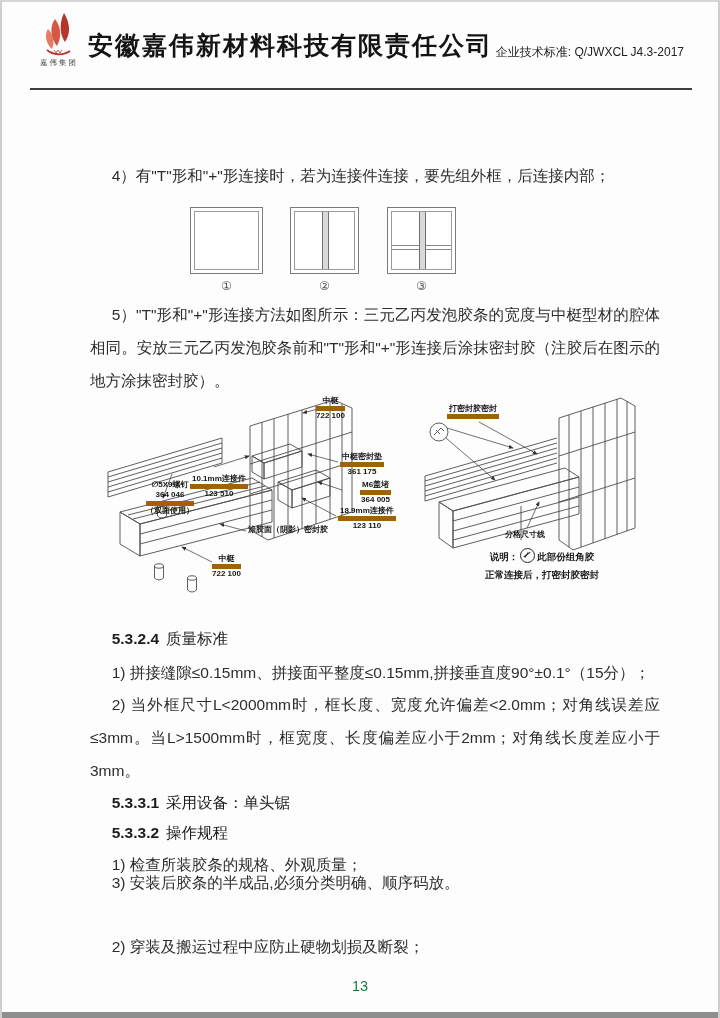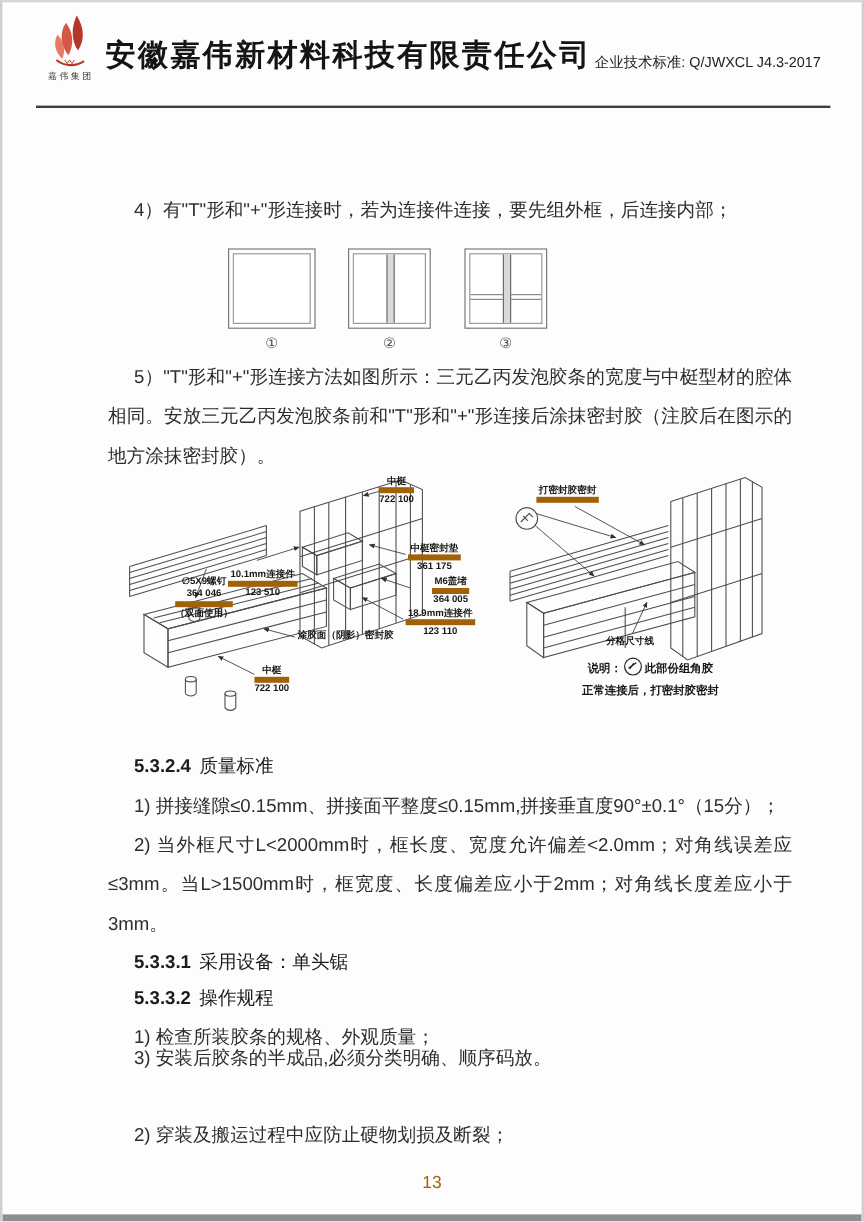--- a/index.html
+++ b/index.html
@@ -38,21 +38,21 @@
   .dlabel{position:absolute;font-size:8px;font-weight:700;color:#161616;text-align:center;
           line-height:1.3;white-space:nowrap;z-index:2;}
   .dlabel span{display:block;}
   .dlabel .u{border-bottom:5px solid #a16207;padding:0 2px;}
   .note{position:absolute;font-size:9.5px;font-weight:700;color:#161616;text-align:center;line-height:18px;z-index:2;}
   .note-icon{display:inline-block;width:13px;height:13px;border:1px solid #222;border-radius:50%;
              vertical-align:-3px;margin:0 2px;position:relative;}
   .note-icon:before{content:"";position:absolute;left:2px;top:5px;width:8px;height:1px;background:#222;transform:rotate(-35deg);}
   .note-icon:after{content:"";position:absolute;left:5px;top:3px;width:1px;height:6px;background:#222;transform:rotate(35deg);}
 
-  .pageno{position:absolute;left:0;right:0;top:976px;text-align:center;font-size:14.5px;color:#a16207;}
+  .pageno{position:absolute;left:0;right:0;top:976px;text-align:center;font-size:14.5px;color:#15803d;}
 </style>
 </head>
 <body>
 
 <div class="page">
 
   <div class="logo">
     <svg width="50" height="44" viewBox="0 0 50 44">
       <path d="M30 1 C36 11 37 21 31 30 C27 25 24 13 30 1 Z" fill="#b5362b"></path>
       <path d="M21 7 C27 15 28 25 23 34 C17 27 15 15 21 7 Z" fill="#d04a33" opacity="0.92"></path>

